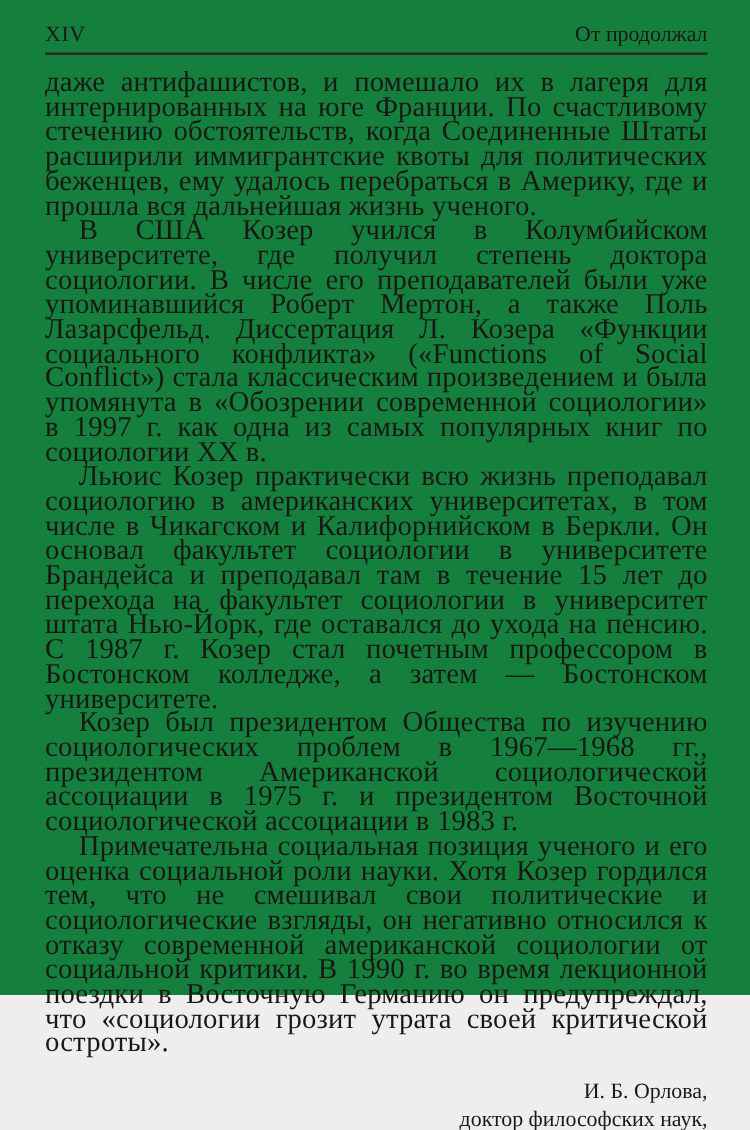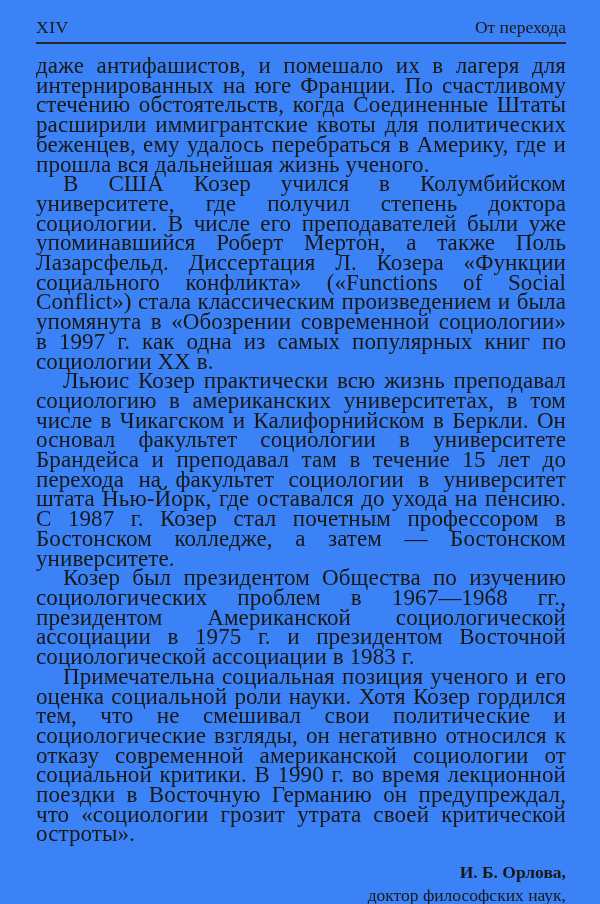--- a/index.html
+++ b/index.html
@@ -8,22 +8,22 @@
   }
   body {
     width: 600px;
     height: 904px;
     background: #efeeec;
     overflow: hidden;
   }
   .page {
     position: relative;
     width: 600px;
-    height: 904px;
-    background: #3b82f6;
+    height: 796px;
+    background: #15803d;
     font-family: "Liberation Serif", "DejaVu Serif", serif;
     color: #191815;
     box-sizing: border-box;
     padding: 16px 34px 0 36px;
   }
   .running-head {
     display: flex;
     justify-content: space-between;
     align-items: baseline;
     font-size: 17.5px;
@@ -48,31 +48,31 @@
   .body-text p.continuation {
     text-indent: 0;
   }
   .signature {
     margin-top: 17px;
     text-align: right;
     font-size: 17.5px;
     line-height: 22.5px;
   }
   .signature .sig-name {
-    font-weight: bold;
+    font-weight: normal;
   }
 </style>
 </head>
 <body>
 
 <div class="page">
 
   <div class="running-head">
     <span class="page-num">XIV</span>
-    <span class="chapter-title">От перехода</span>
+    <span class="chapter-title">От продолжал</span>
   </div>
 
   <div class="body-text">
     <p class="continuation">даже антифашистов, и помешало их в лагеря для интернированных на юге Франции. По счастливому стечению обстоятельств, когда Соединенные Штаты расширили иммигрантские квоты для политических беженцев, ему удалось перебраться в Америку, где и прошла вся дальнейшая жизнь ученого.</p>
     <p>В США Козер учился в Колумбийском университете, где получил степень доктора социологии. В числе его преподавателей были уже упоминавшийся Роберт Мертон, а также Поль Лазарсфельд. Диссертация Л. Козера «Функции социального конфликта» («Functions of Social Conflict») стала классическим произведением и была упомянута в «Обозрении современной социологии» в 1997 г. как одна из самых популярных книг по социологии XX в.</p>
     <p>Льюис Козер практически всю жизнь преподавал социологию в американских университетах, в том числе в Чикагском и Калифорнийском в Беркли. Он основал факультет социологии в университете Брандейса и преподавал там в течение 15 лет до перехода на факультет социологии в университет штата Нью-Йорк, где оставался до ухода на пенсию. С 1987 г. Козер стал почетным профессором в Бостонском колледже, а затем — Бостонском университете.</p>
     <p>Козер был президентом Общества по изучению социологических проблем в 1967—1968 гг., президентом Американской социологической ассоциации в 1975 г. и президентом Восточной социологической ассоциации в 1983 г.</p>
     <p>Примечательна социальная позиция ученого и его оценка социальной роли науки. Хотя Козер гордился тем, что не смешивал свои политические и социологические взгляды, он негативно относился к отказу современной американской социологии от социальной критики. В 1990 г. во время лекционной поездки в Восточную Германию он предупреждал, что «социологии грозит утрата своей критической остроты».</p>
   </div>
 

